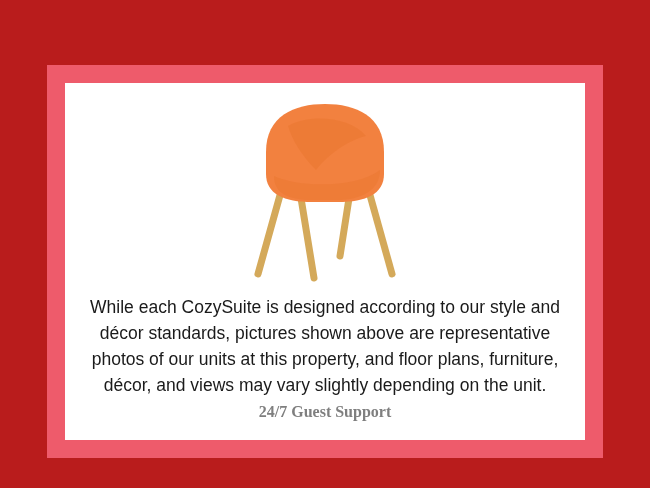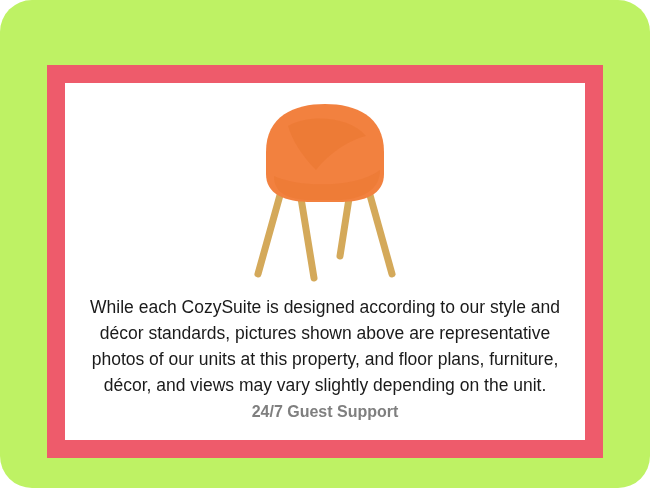--- a/index.html
+++ b/index.html
@@ -10,22 +10,21 @@
   body {
     width: 650px;
     height: 488px;
     font-family: "Liberation Sans", sans-serif;
     overflow: hidden;
   }
   .stage {
     position: relative;
     width: 650px;
     height: 488px;
-    background: #bef264;
-    border-radius: 32px;
+    background: #b91c1c;
   }
   .card-frame {
     position: absolute;
     left: 47px;
     top: 65px;
     width: 556px;
     height: 393px;
     background: #ee5b6b;
     box-sizing: border-box;
     padding: 18px;
@@ -64,21 +63,21 @@
   }
   .support {
     position: absolute;
     left: 0;
     right: 0;
     top: 320px;
     text-align: center;
     color: #7f7f7f;
     font-size: 16px;
     font-weight: bold;
-    font-family: Liberation Sans, sans-serif;
+    font-family: Liberation Serif, serif;
   }
 </style>
 </head>
 <body>
 
 <div class="stage">
   <div class="card-frame">
     <div class="card-inner">
 
       <div class="illustration">

